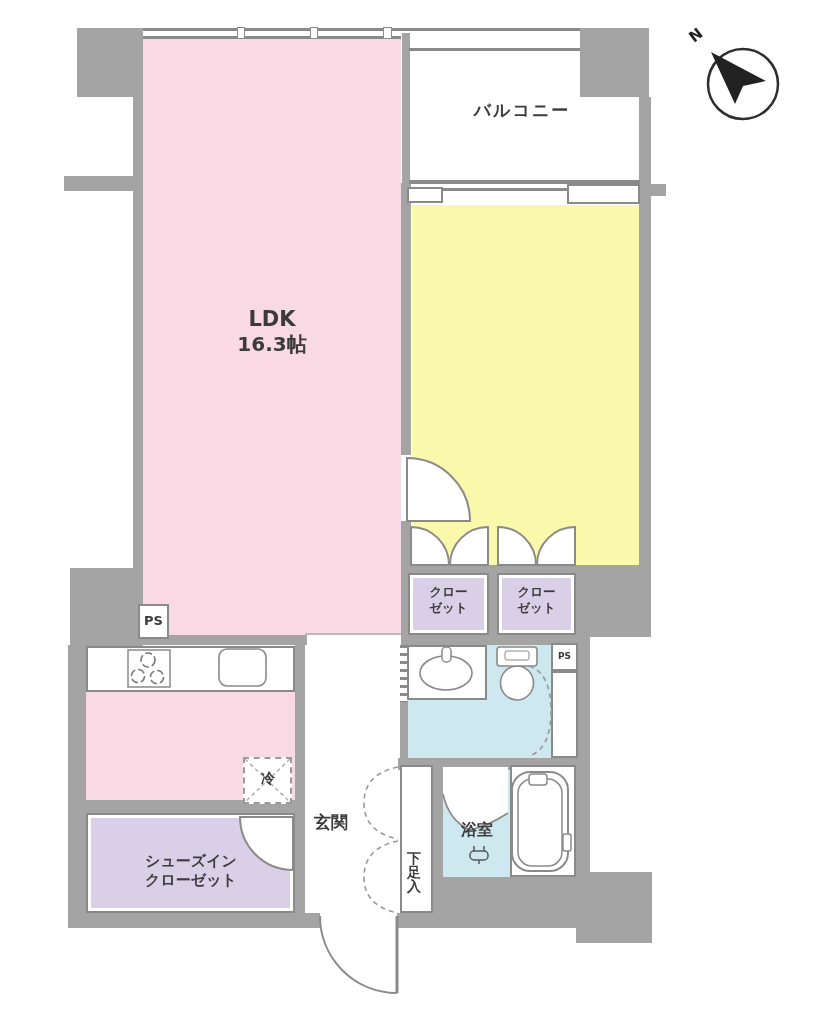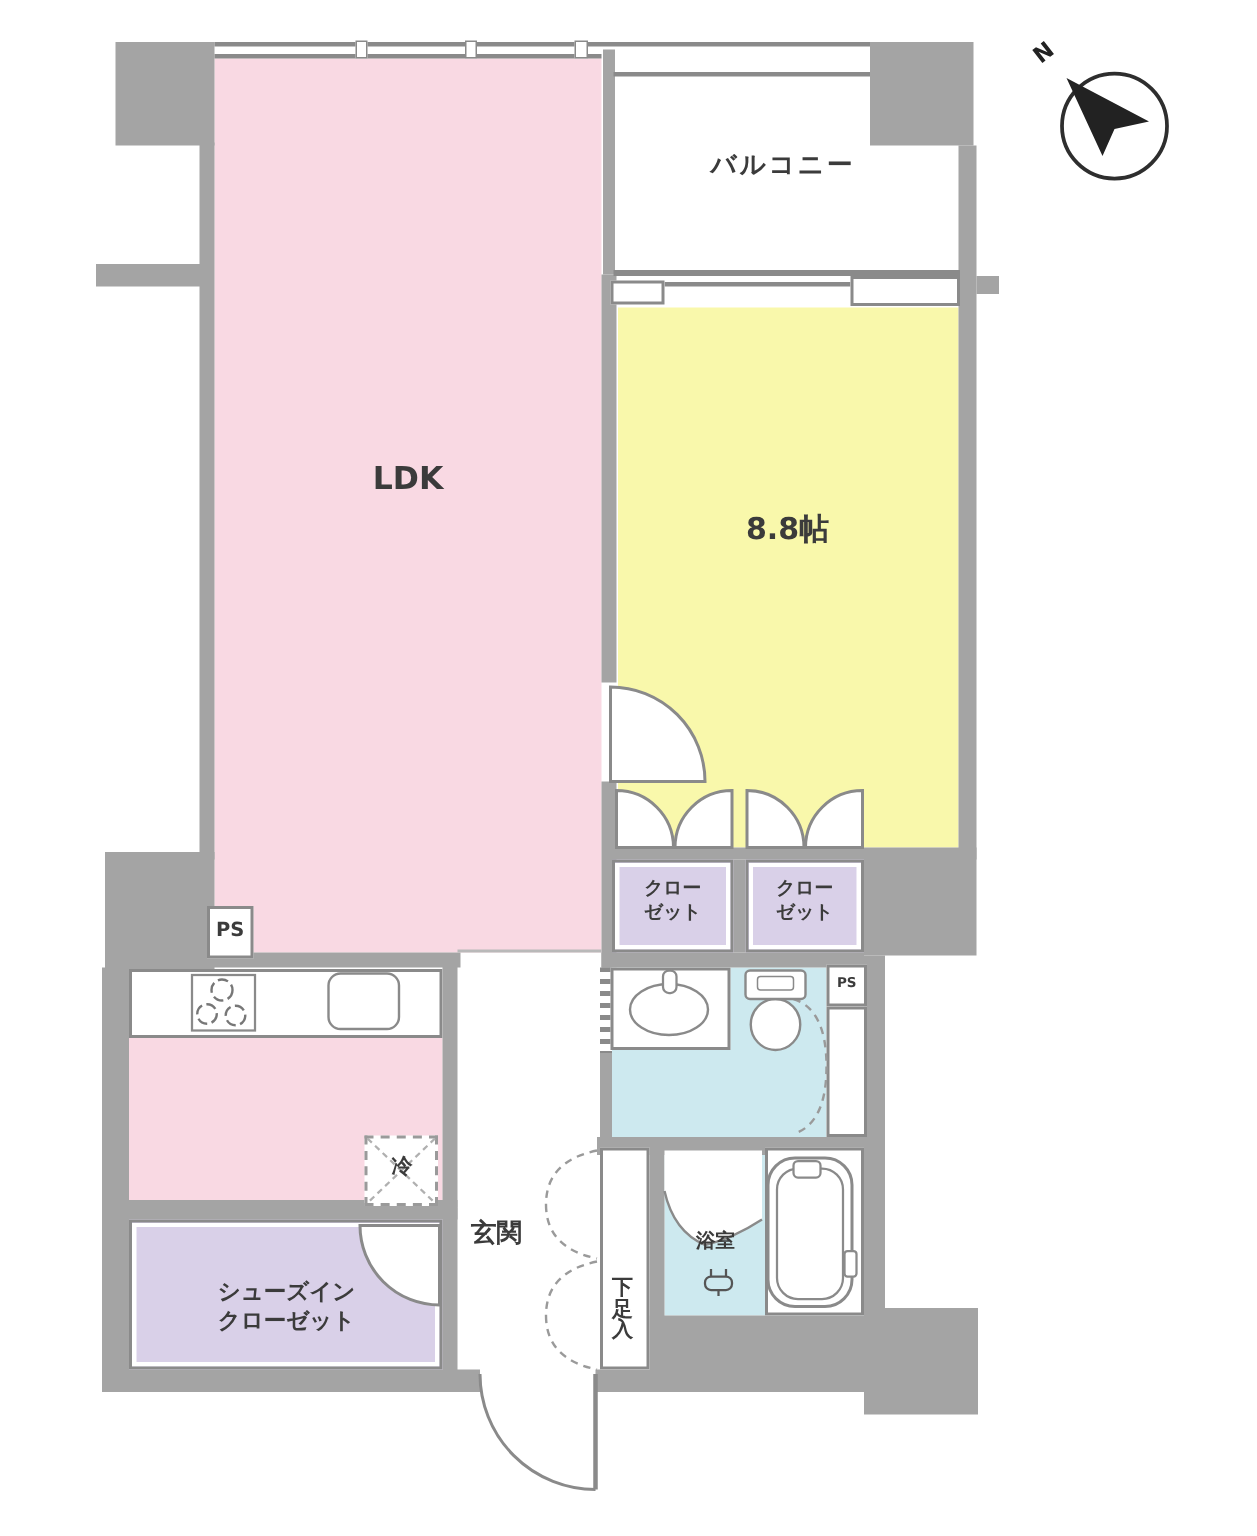--- a/index.html
+++ b/index.html
@@ -129,35 +129,35 @@
     <circle cx="157" cy="677" r="6.5" fill="#fff" stroke="#777" stroke-width="1.6" stroke-dasharray="7 3"></circle>
 
     <rect x="219" y="649" width="47" height="37" rx="8" fill="#fff" stroke="#8a8a8a" stroke-width="1.6"></rect>
 
     <circle cx="743" cy="84" r="35" fill="#fff" stroke="#2e2e2e" stroke-width="2.5"></circle>
     <polygon points="711,52 766,81 743,86 735,104" fill="#222"></polygon>
   </svg>
 
   <div class="lbl" style="left:182px;top:306px;width:180px;font-size:21px;">
     <span style="display:block;">LDK</span>
+    <span style="display:block;font-size:20px;">16.3帖</span>
   </div>
   <div class="lbl" style="left:435px;top:340px;width:180px;font-size:21px;">
-    <span style="display:block;font-size:20px;">8.8帖</span>
   </div>
   <div class="lbl" style="left:412px;top:100px;width:220px;font-size:17px;letter-spacing:2px;">バルコニー</div>
   <div class="lbl" style="left:410px;top:584px;width:77px;font-size:12.5px;">
     <span style="display:block;width:44px;margin:0 auto;word-break:break-all;">クローゼット</span>
   </div>
   <div class="lbl" style="left:497px;top:584px;width:79px;font-size:12.5px;">
     <span style="display:block;width:44px;margin:0 auto;word-break:break-all;">クローゼット</span>
   </div>
   <div class="lbl" style="left:96px;top:840px;width:190px;font-size:15px;">
     <span style="display:block;width:96px;margin:12px auto;word-break:break-all;">シューズインクローゼット</span>
   </div>
   <div class="lbl" style="left:300px;top:812px;width:62px;font-size:17px;">玄関</div>
   <div class="lbl vtext" style="left:405px;top:800px;height:120px;font-size:14px;">下足入</div>
-  <div class="lbl" style="left:448px;top:820px;width:58px;font-size:13px;">浴室</div>
+  <div class="lbl" style="left:448px;top:820px;width:58px;font-size:16px;">浴室</div>
   <div class="lbl" style="left:253px;top:770px;width:30px;font-size:14px;">冷</div>
   <div class="lbl" style="left:138px;top:604px;width:31px;height:35px;line-height:33px;font-size:13px;">PS</div>
   <div class="lbl" style="left:551px;top:643px;width:27px;height:28px;line-height:26px;font-size:9px;">PS</div>
   <div class="lbl" style="left:686px;top:26px;width:20px;font-size:15px;transform:rotate(-38deg);color:#222;">N</div>
 
 </div>
 
 </body></html>

